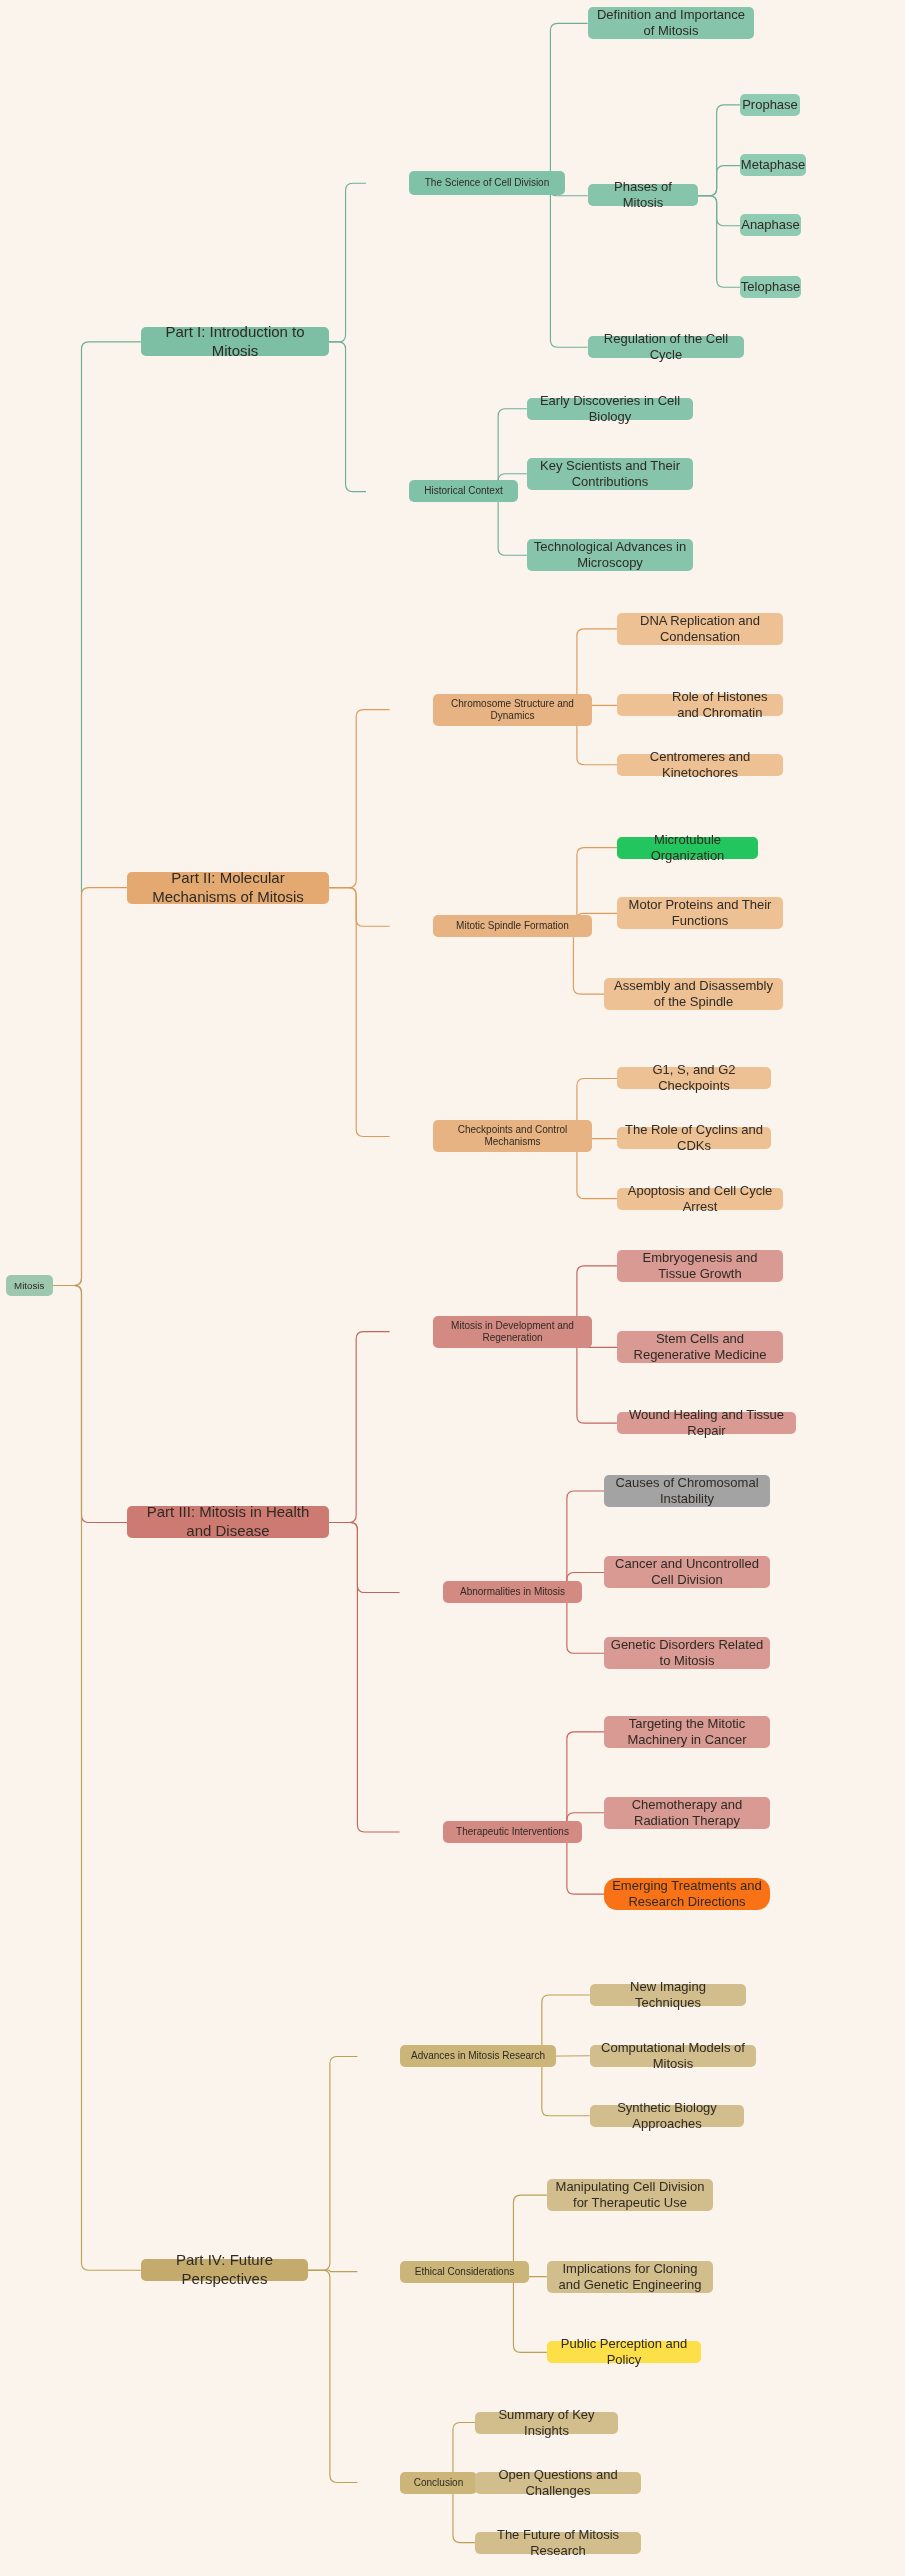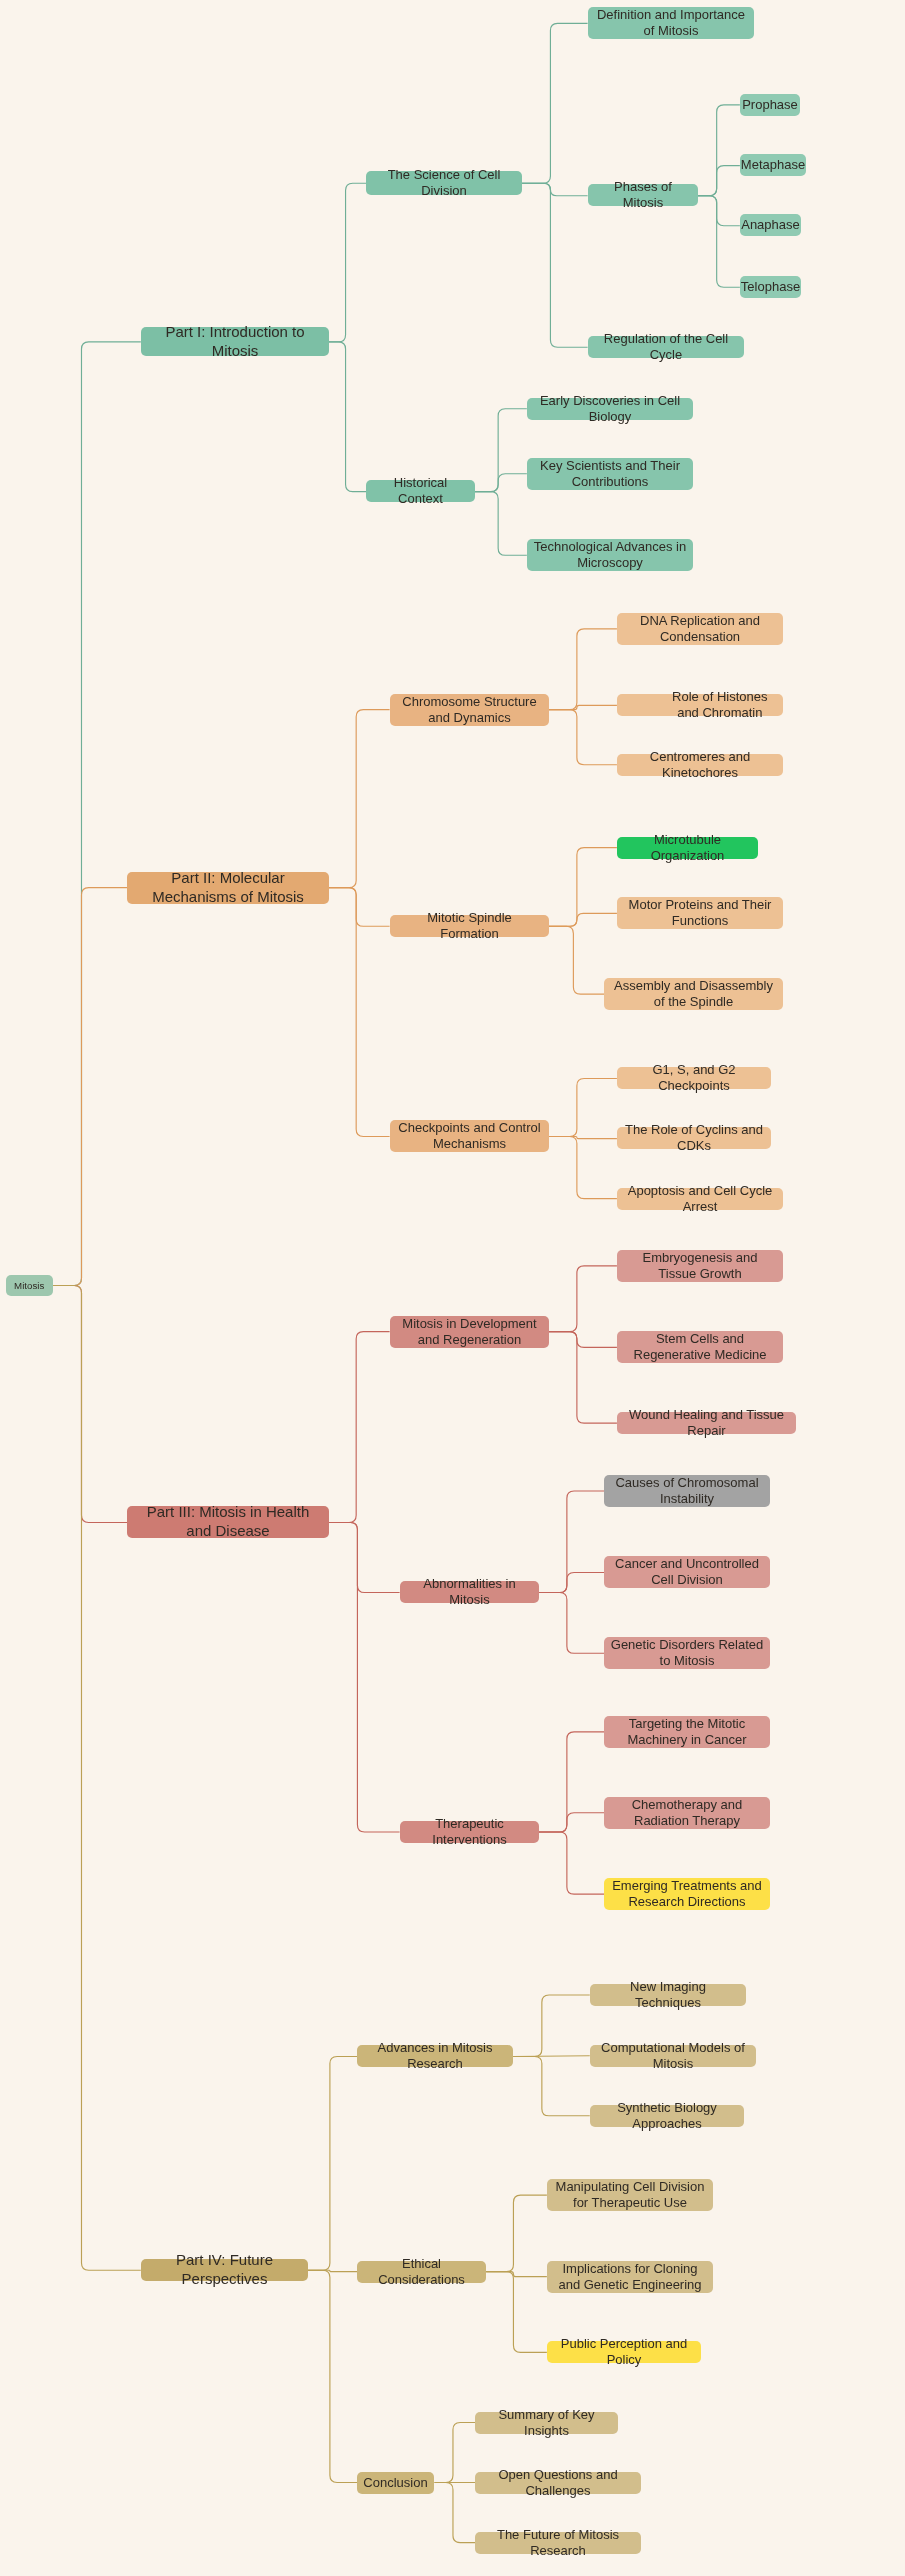--- a/index.html
+++ b/index.html
@@ -20,21 +20,21 @@
     align-items:center;
     justify-content:center;
     text-align:center;
     color:#2f2a24;
     line-height:1.25;
     padding:3.6px 6.4px;
     font-size:9.3px;
   }
   .node.root{font-size:9.7px;}
   .node.part{font-size:15px;}
-  .lvl2{font-size:13px;}
+  .lvl2{font-size:10px;margin-left:43px;}
   .lvl3{font-size:13px;}
 </style>
 </head>
 <body>
 
 <div id="canvas">
   <svg class="links" id="links-layer" viewBox="0 0 1266 3603" width="905" height="2576">
       <path d="M 74 1798 L 104 1798 Q 114 1798 114 1788 L 114 488 Q 114 478 124 478 L 197 478" fill="none" stroke="#6fae96" stroke-width="1.6"></path>
       <path d="M 460 478 L 473.4 478 Q 483.4 478 483.4 468 L 483.4 266 Q 483.4 256 493.4 256 L 512 256" fill="none" stroke="#6fae96" stroke-width="1.6"></path>
       <path d="M 730 256 L 760 256 Q 770 256 770 246 L 770 42.5 Q 770 32.5 780 32.5 L 822 32.5" fill="none" stroke="#6fae96" stroke-width="1.6"></path>
@@ -198,21 +198,21 @@
     </div>
     <div class="node lvl2" style="left: 400px; top: 1821px; width: 139px; height: 22px; background: rgb(210, 138, 130);">
       <span>Therapeutic Interventions</span>
     </div>
     <div class="node lvl3" style="left: 604px; top: 1716px; width: 166px; height: 32px; background: rgb(216, 154, 147);">
       <span>Targeting the Mitotic Machinery in Cancer</span>
     </div>
     <div class="node lvl3" style="left: 604px; top: 1797px; width: 166px; height: 32px; background: rgb(216, 154, 147);">
       <span>Chemotherapy and Radiation Therapy</span>
     </div>
-    <div class="node lvl3" style="left: 604px; top: 1878px; width: 166px; height: 32px; background: #fde047;">
+    <div class="node lvl3" style="left: 604px; top: 1878px; width: 166px; height: 32px; background: #f97316; border-radius: 13px;">
       <span>Emerging Treatments and Research Directions</span>
     </div>
     <div class="node part" style="left: 141px; top: 2259px; width: 167px; height: 22px; background: rgb(196, 171, 107);">
       <span>Part IV: Future Perspectives</span>
     </div>
     <div class="node lvl2" style="left: 357px; top: 2045px; width: 156px; height: 22px; background: rgb(203, 181, 121);">
       <span>Advances in Mitosis Research</span>
     </div>
     <div class="node lvl3" style="left: 590px; top: 1984px; width: 156px; height: 22px; background: rgb(210, 190, 140);">
       <span>New Imaging Techniques</span>

